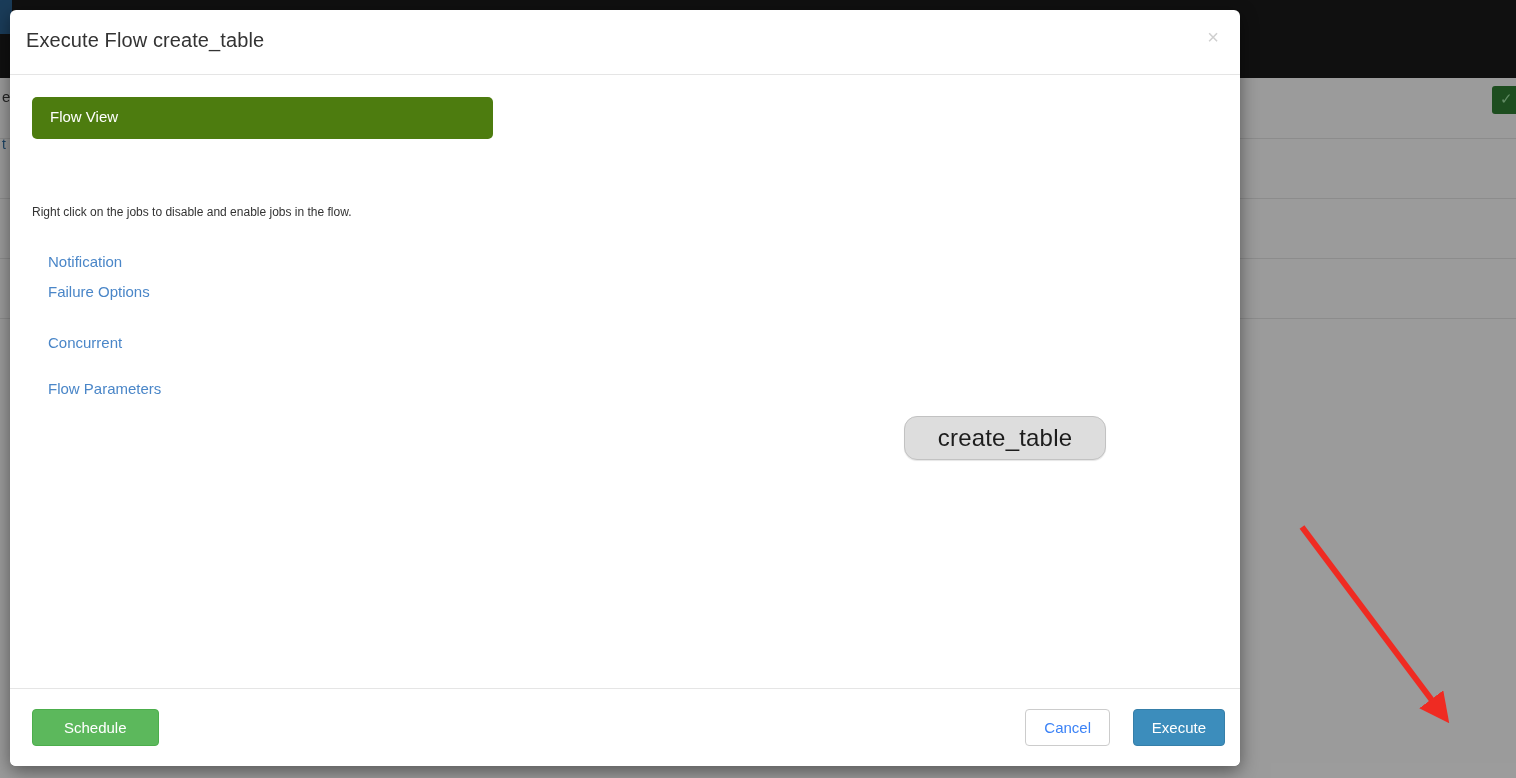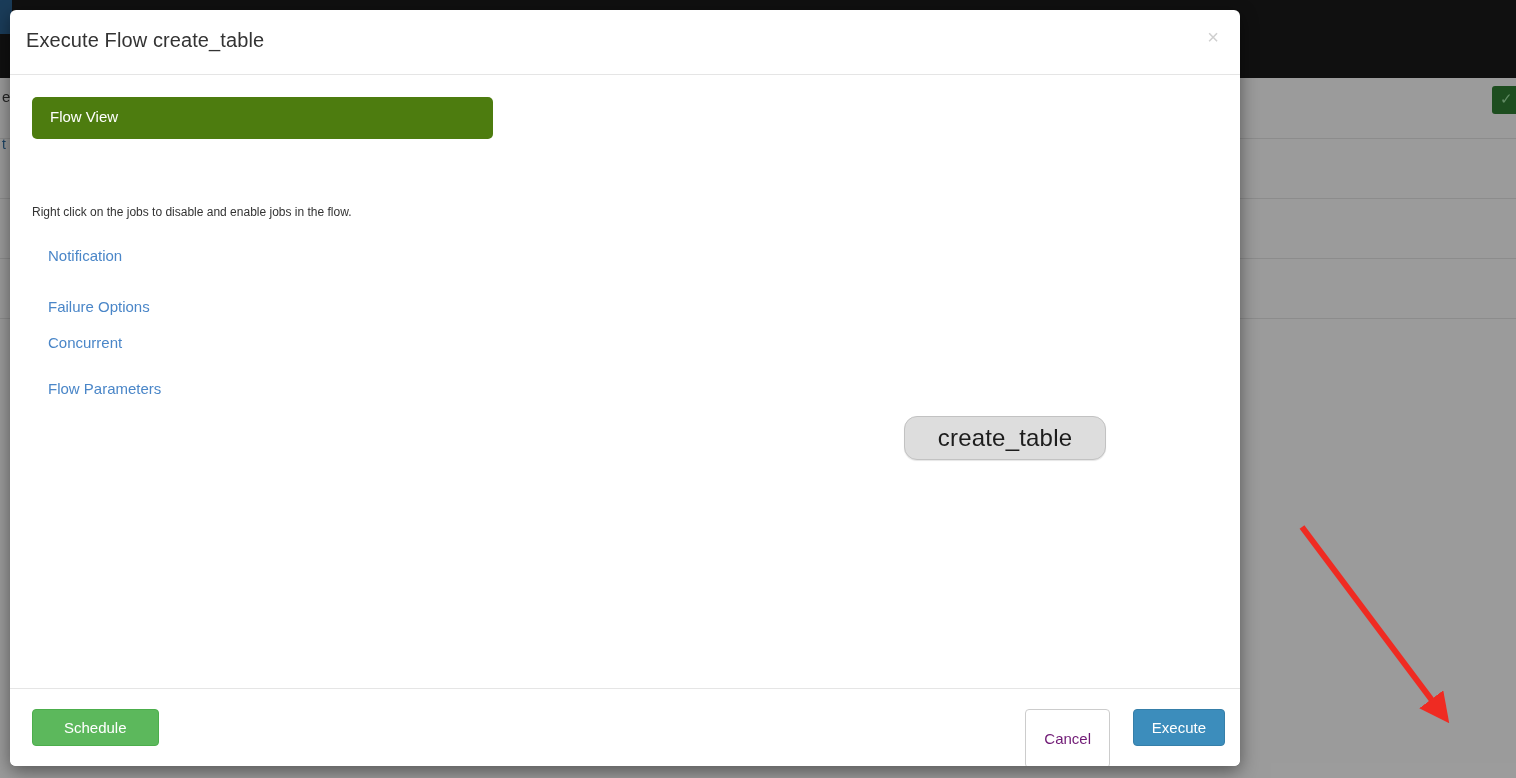--- a/index.html
+++ b/index.html
@@ -209,24 +209,24 @@
     left: 22px;
     top: 20px;
     padding: 9px 31px;
     background: #5cb85c;
     border: 1px solid #4cae4c;
     color: #ffffff;
   }
   .btn-cancel {
     right: 130px;
     top: 20px;
-    padding: 20px 18px;
+    padding: 9px 18px;
     background: #ffffff;
     border: 1px solid #cccccc;
-    color: #701a75;
+    color: #3b82f6;
   }
   .btn-execute {
     right: 15px;
     top: 20px;
     padding: 9px 18px;
     background: #3c8dbc;
     border: 1px solid #367fa9;
     color: #ffffff;
     margin-left: 35px;
   }
@@ -268,22 +268,22 @@
     </div>
 
     <div class="modal-body">
 
       <div class="flow-view-tab">
         <span class="flow-view-tab-label">Flow View</span>
       </div>
 
       <div class="flow-hint">Right click on the jobs to disable and enable jobs in the flow.</div>
 
-      <a class="opt-link" style="top:172px;">Notification</a>
-      <a class="opt-link" style="top:223px;">Failure Options</a>
+      <a class="opt-link" style="top:178px;">Notification</a>
+      <a class="opt-link" style="top:208px;">Failure Options</a>
       <a class="opt-link" style="top:259px;">Concurrent</a>
       <a class="opt-link" style="top:305px;">Flow Parameters</a>
 
       <div class="flow-canvas">
         <div class="flow-node">
           <span class="flow-node-label">create_table</span>
         </div>
       </div>
 
     </div>

